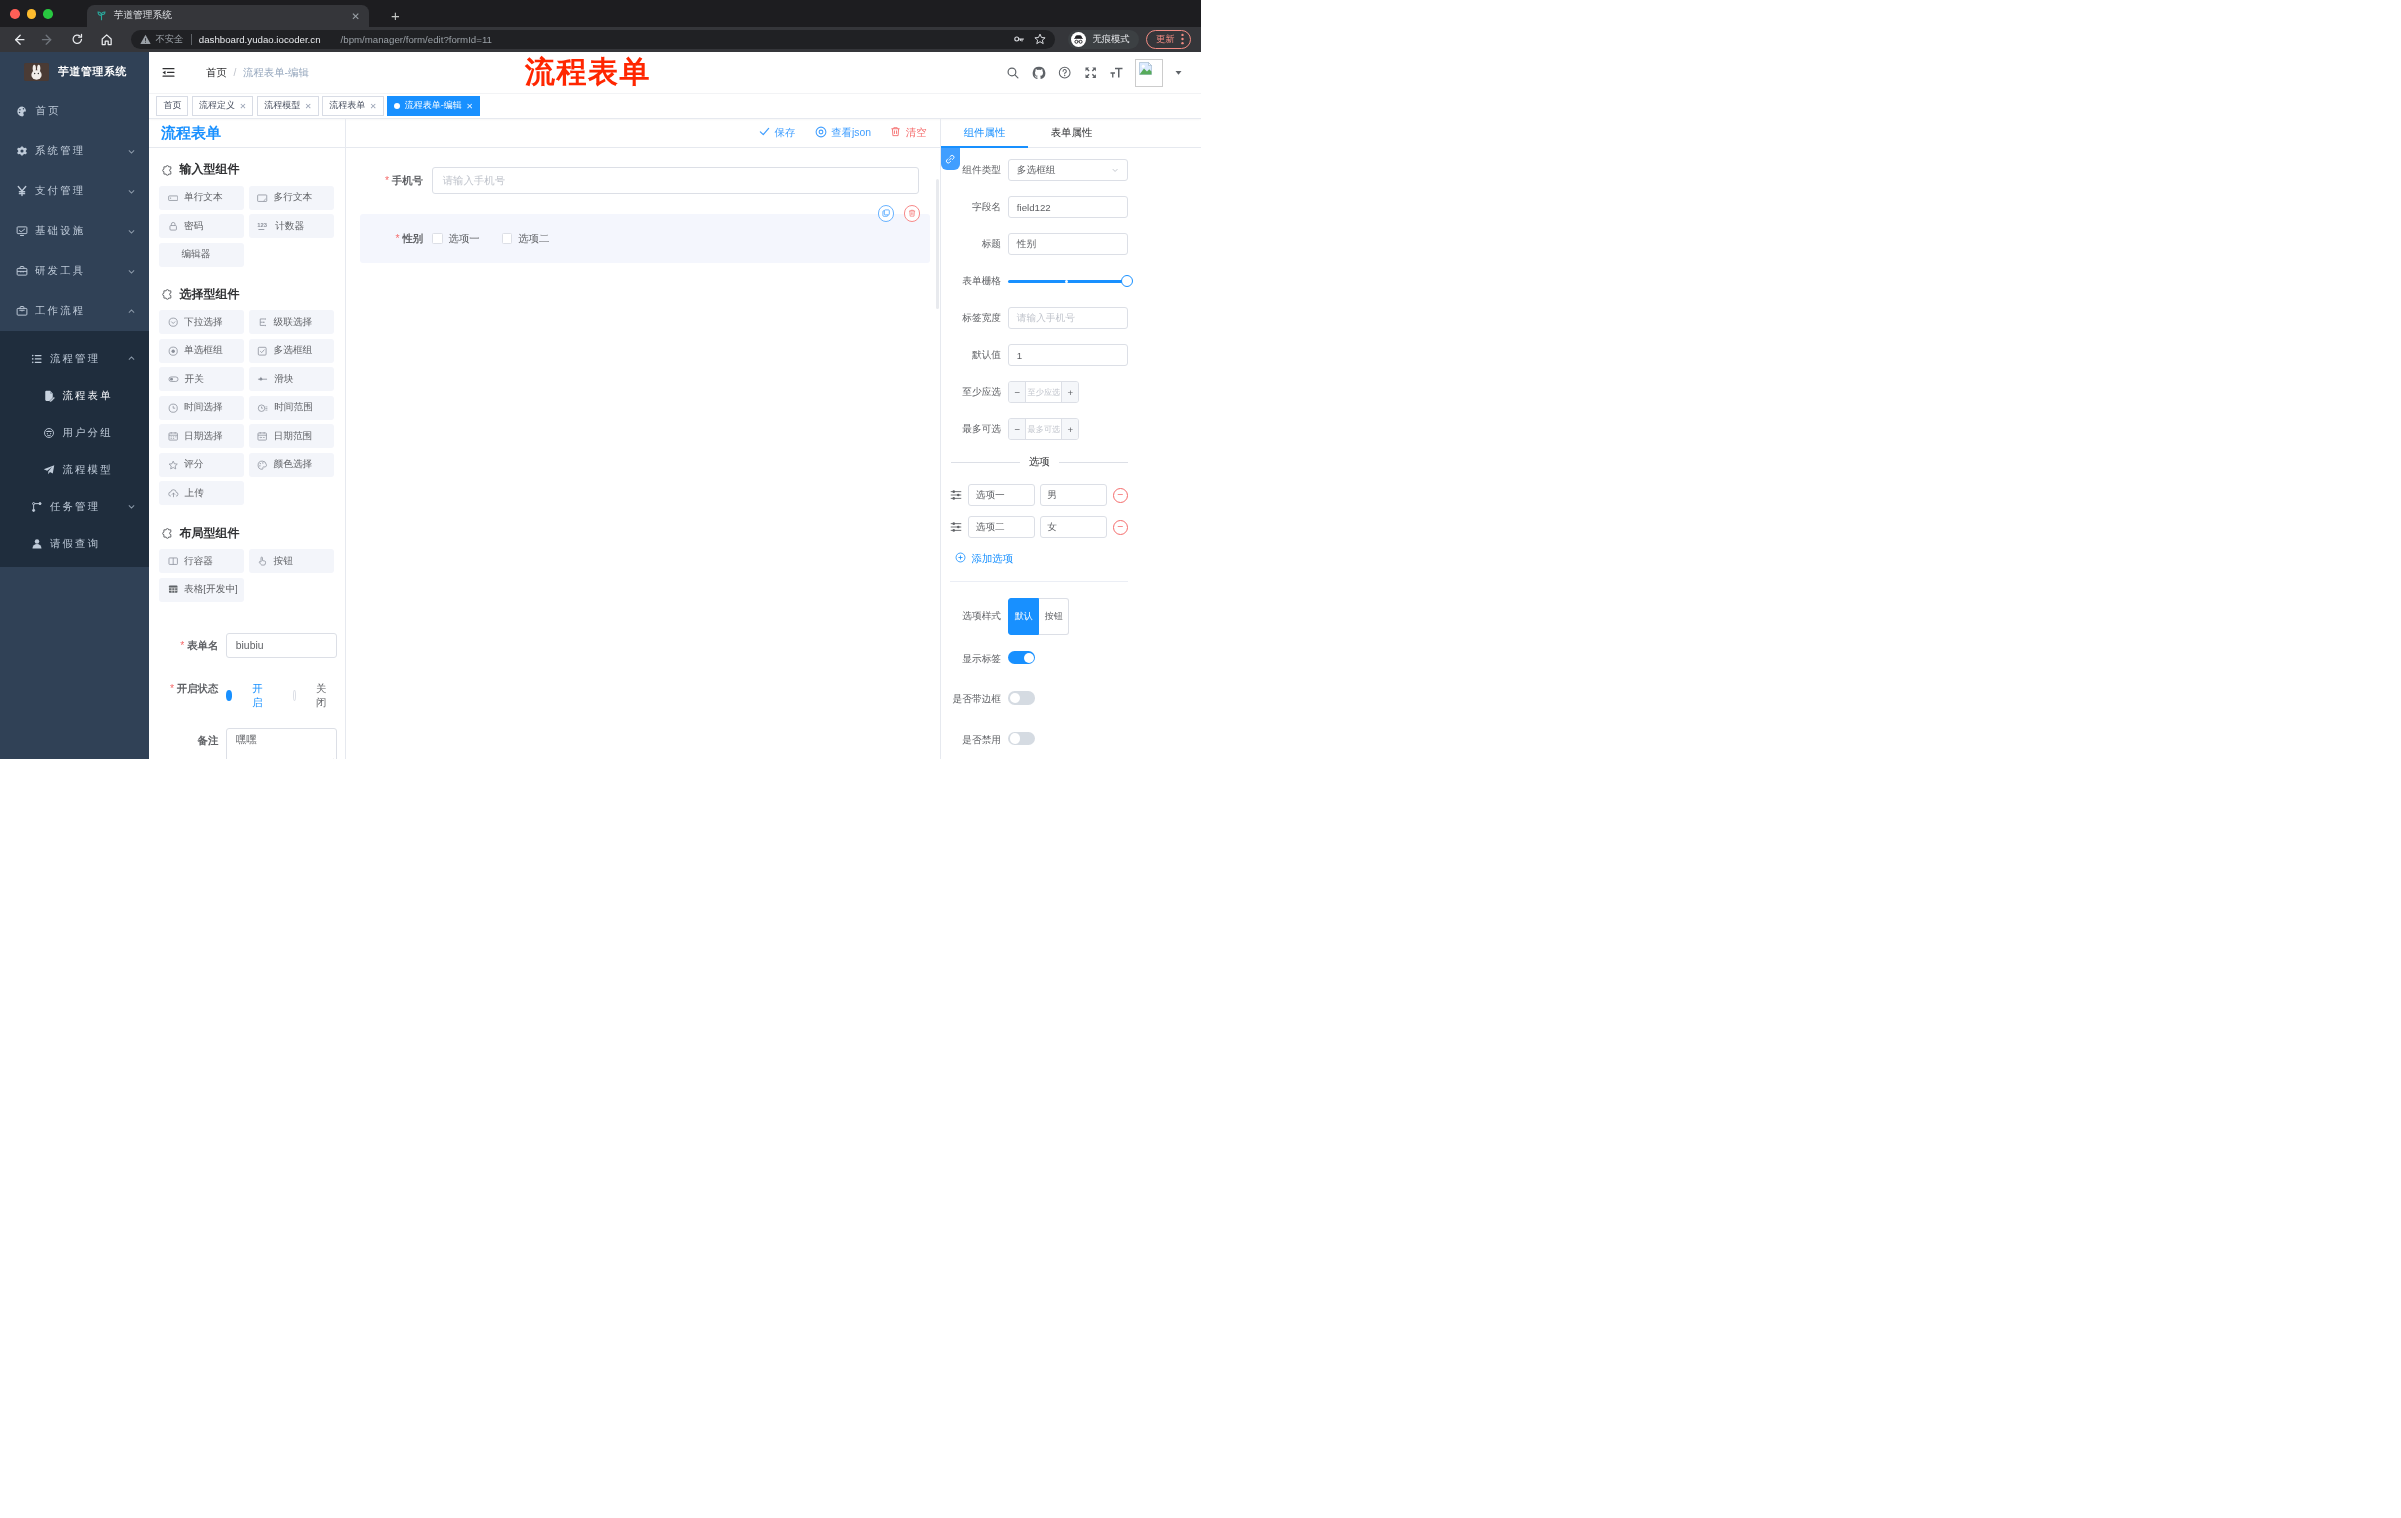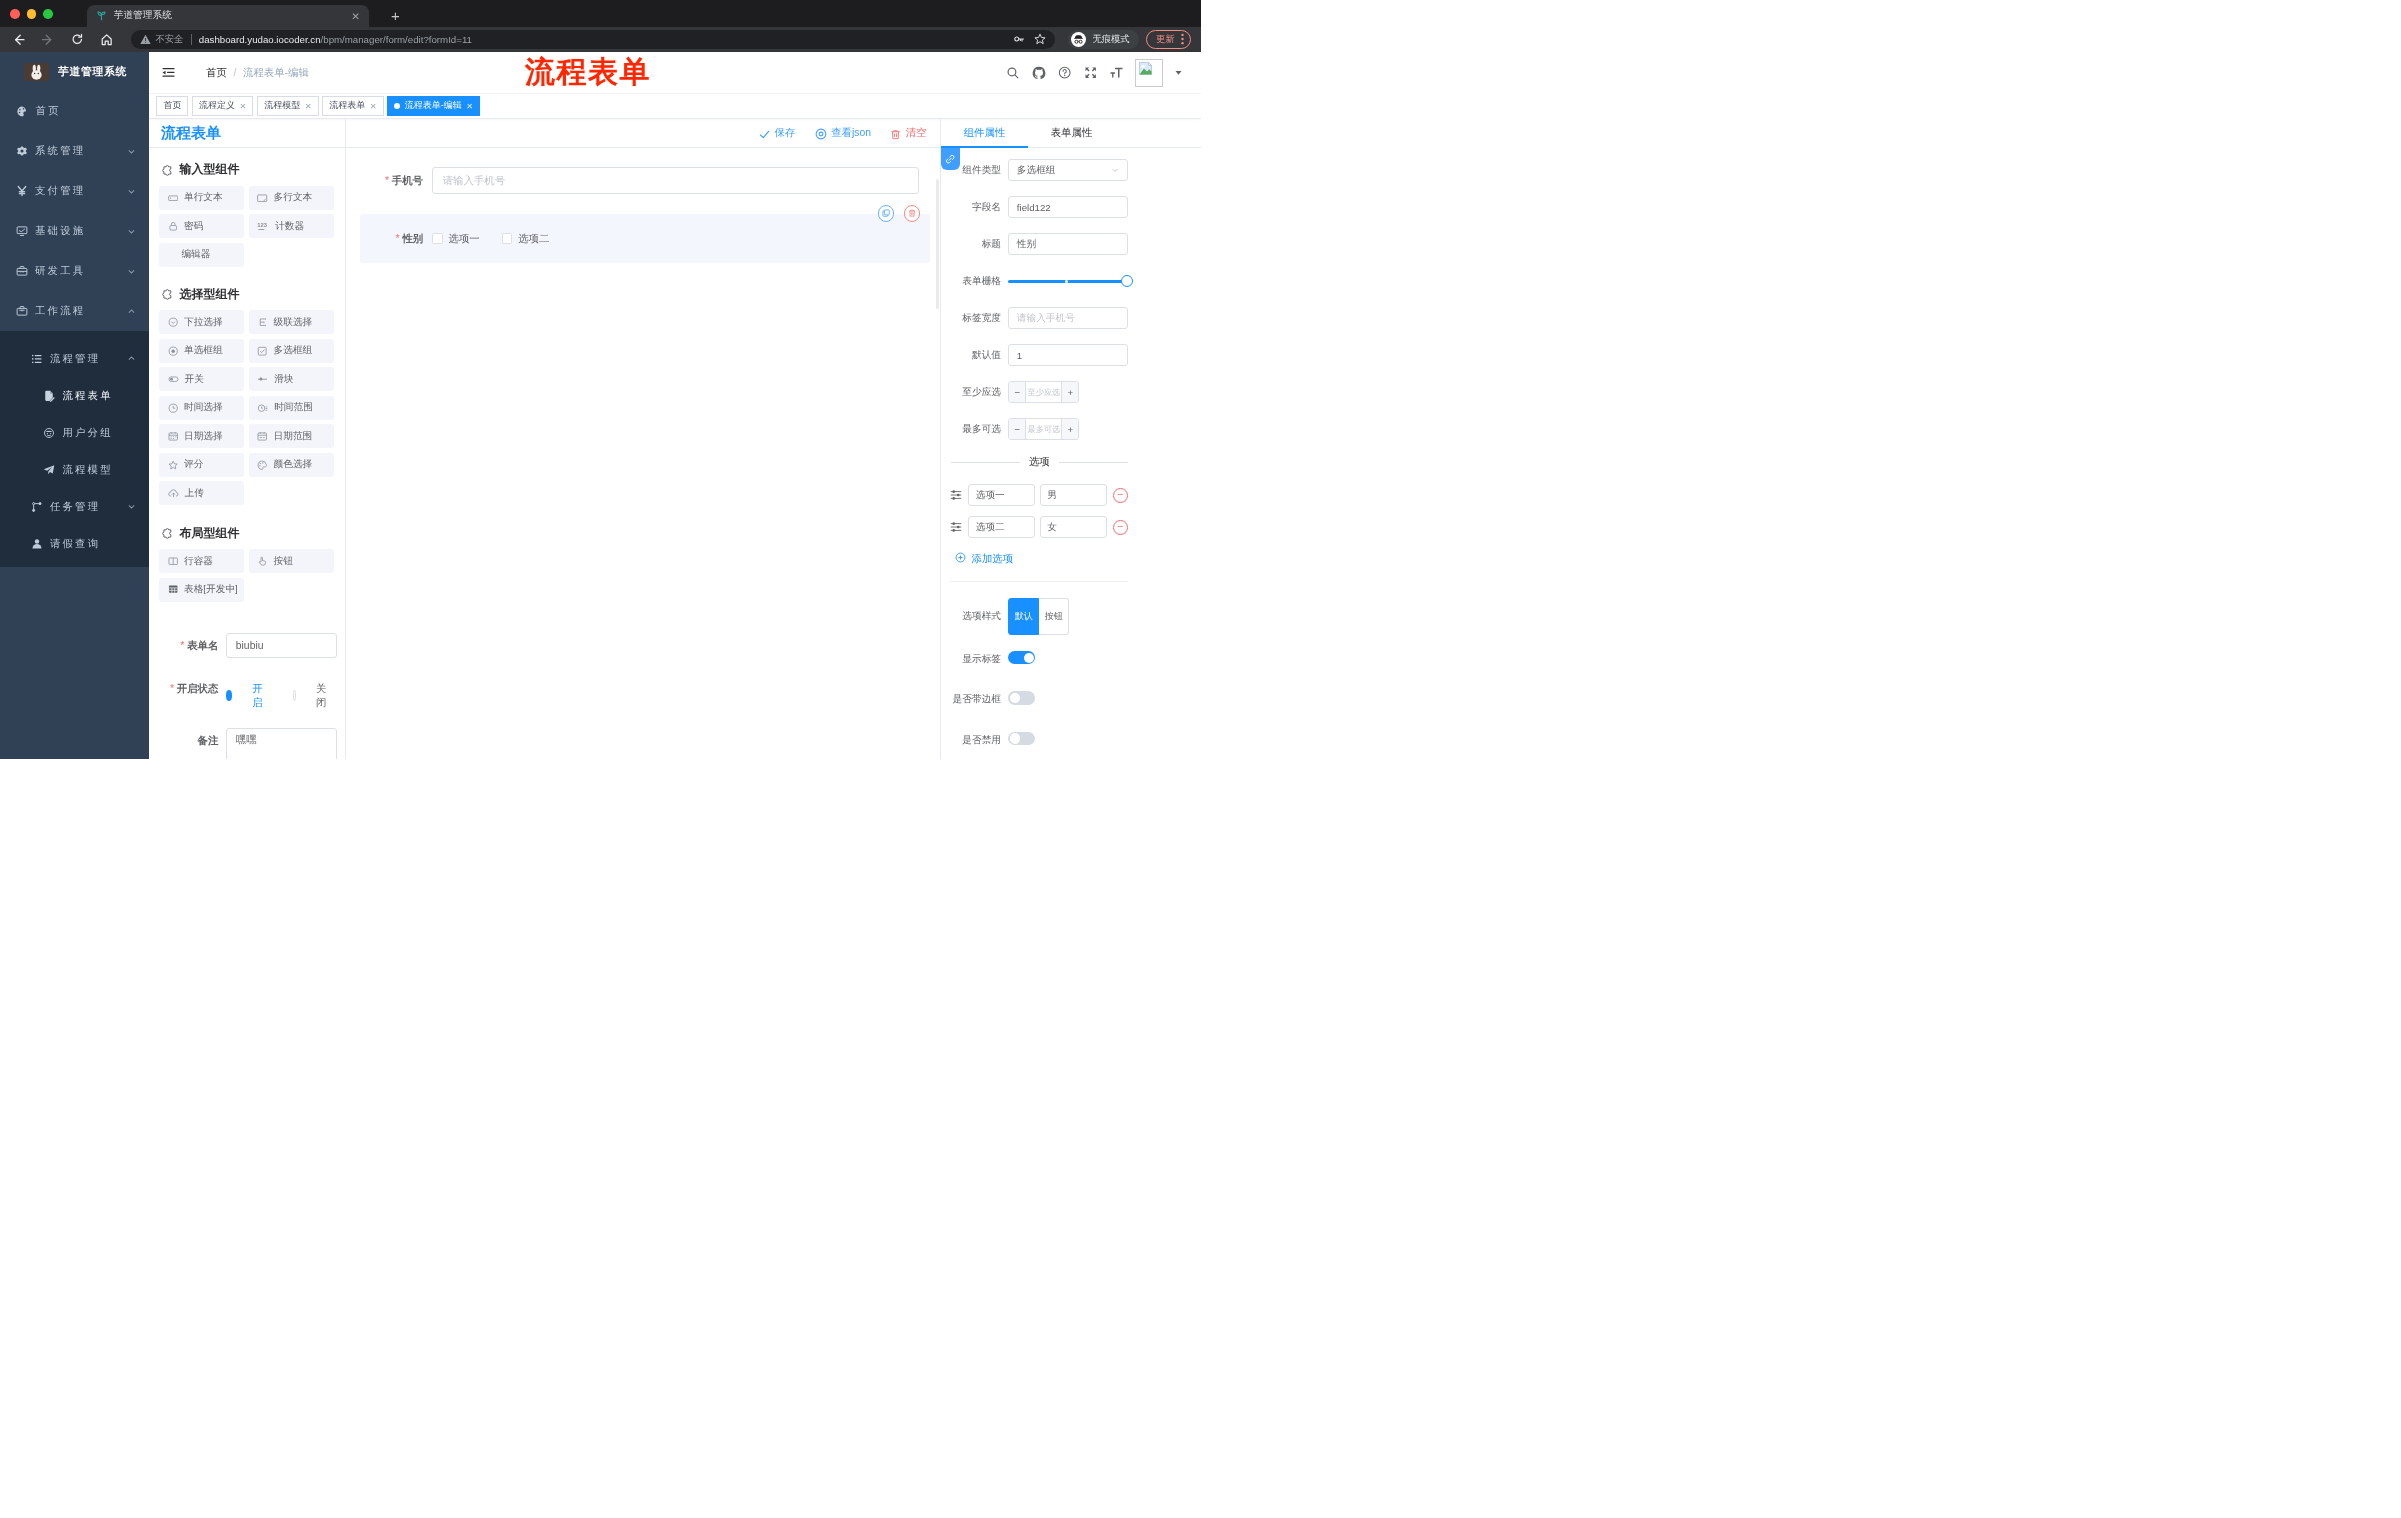--- a/index.html
+++ b/index.html
@@ -19,21 +19,21 @@
   .btab-close { color:#9aa0a6; font-size:10.4px; cursor:default; }
   .newtab { position:absolute; left:385px; top:5.2px; width:21px; height:21px; color:#c4c7c5;
             font-size:15px; display:flex; align-items:center; justify-content:center; }
   .toolbar { height:25px; background:#35363a; display:flex; align-items:center; padding:0 7.4px; }
   .nav-ic { width:22px; height:19.3px; display:flex; align-items:center; justify-content:center; margin-right:7.4px; }
   .urlpill { flex:1; height:19.3px; background:#202124; border-radius:10.4px; display:flex; align-items:center;
              padding:0 9px; margin:0 6px; min-width:0; }
   .sec-label { color:#9aa0a6; font-size:9.3px; margin:0 7.4px 0 4.5px; }
   .url-sep { width:0.7px; height:10.4px; background:#5f6368; margin-right:7.4px; }
   .url-host { color:#e8eaed; font-size:9.7px; white-space:nowrap; }
-  .url-path { color:#9aa0a6; font-size:9.7px; white-space:nowrap; flex:1; }
+  .url-path { color:#9aa0a6; font-size:9.7px; white-space:nowrap; flex:1;margin-left:20px; }
   .pill-ic { margin-left:9px; }
   .incog { display:flex; align-items:center; background:#3c4043; border-radius:10.4px; height:19.3px;
            padding:2.2px 9px 2.2px 3px; margin:0 7.4px; }
   .incog-txt { color:#e8eaed; font-size:9.3px; margin-left:6px; }
   .update-pill { display:flex; align-items:center; border:1.1px solid #f28b82; border-radius:10.4px;
                  height:19.3px; padding:0 6px 0 9px; margin-right:3px; }
   .update-txt { color:#f28b82; font-size:9.3px; margin-right:6px; }
 
   
   .app { display:flex; height:707px; }
@@ -98,21 +98,21 @@
   .radio.on { border:3px solid #1890ff; }
   .radio-lb { font-size:10.4px; color:#606266; margin-right:10.4px; }
   .radio-lb.on { color:#1890ff; }
   .pf-textarea { width:111px; height:39px; border:0.7px solid #dcdfe6; border-radius:3px; font-size:10.4px;
                  color:#606266; padding:4.5px 9px; position:relative; background:#fff; }
   .resize-h { position:absolute; right:1.5px; bottom:1.5px; }
 
   
   .canvas { flex:1; display:flex; flex-direction:column; border-right:0.7px solid #e6e9ef; position:relative; min-width:0; }
   .canvas .col-hdr { justify-content:flex-end; gap:19.3px; padding-right:13.4px; }
-  .tool-btn { display:flex; align-items:flex-end; gap:4.5px; font-size:10.4px; color:#409eff; cursor:pointer; }
+  .tool-btn { display:flex; align-items:flex-start; gap:4.5px; font-size:10.4px; color:#409eff; cursor:pointer; }
   .tool-btn.danger { color:#f56c6c; }
   .canvas-body { flex:1; padding:19.3px 9px 0 9px; position:relative; }
   .cv-row { display:flex; align-items:center; }
   .cv-label { flex:0 0 68px; text-align:right; font-size:10.4px; color:#606266; font-weight:700; }
   .cv-input { margin-left:9px; width:487px; height:27px; border:0.7px solid #dcdfe6; border-radius:3px;
               display:flex; align-items:center; padding:0 9.7px; font-size:10.4px; color:#c0c4cc; background:#fff; }
   .sel-block { margin:19.3px 0 0 5.2px; width:570px; background:#f4f6fd; border-radius:3px; padding:18px 0 17px 0; position:relative; }
   .sel-block .cv-label { flex:0 0 63px; }
   .cbx { width:10.4px; height:10.4px; border:0.7px solid #dcdfe6; border-radius:1.5px; background:#fff; margin-left:9px; }
   .cbx-lb { font-size:10.4px; color:#606266; margin-left:6px; }

